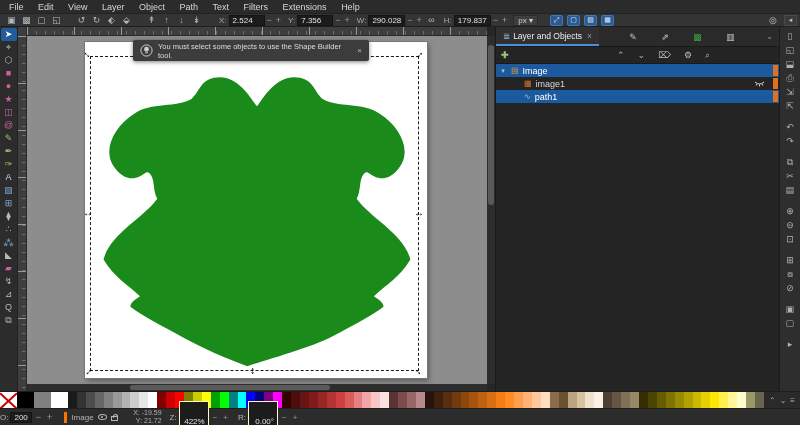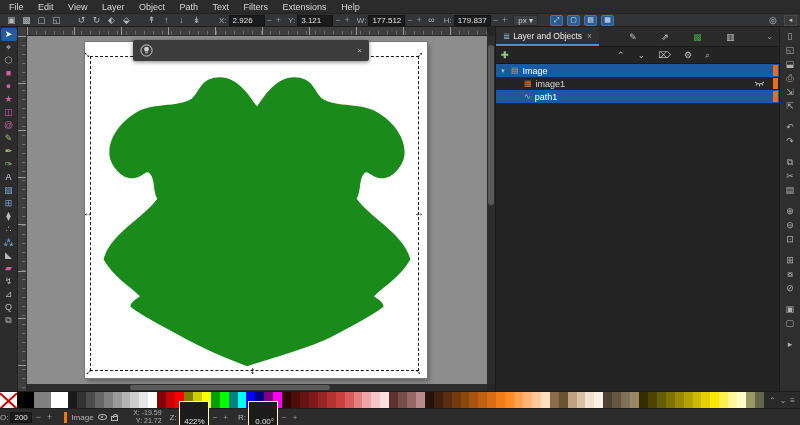--- a/index.html
+++ b/index.html
@@ -180,29 +180,29 @@
     <span class="tb-group">
   <span class="tb-icon">↟</span>
 
   <span class="tb-icon">↑</span>
 
   <span class="tb-icon">↓</span>
 
   <span class="tb-icon">↡</span>
 </span>
     <span class="fld-label">X:</span>
-    <span class="num-field">2.926</span>
+    <span class="num-field">2.524</span>
     <span class="spin">−</span>
     <span class="spin">+</span>
     <span class="fld-label">Y:</span>
-    <span class="num-field">3.121</span>
+    <span class="num-field">7.356</span>
     <span class="spin">−</span>
     <span class="spin">+</span>
     <span class="fld-label">W:</span>
-    <span class="num-field">177.512</span>
+    <span class="num-field">290.028</span>
     <span class="spin">−</span>
     <span class="spin">+</span>
     <span class="tb-icon">∞</span>
     <span class="fld-label">H:</span>
     <span class="num-field">179.837</span>
     <span class="spin">−</span>
     <span class="spin">+</span>
     <span class="unit-btn"><span>px</span> <span>▾</span></span>
     <span class="tb-group" style="margin-left:10px;">
   <span class="toggle-btn">⤢</span>
@@ -301,20 +301,21 @@
     <span class="handle vert" style="left:227px;top:335px;">↔</span>
     <span class="handle diag-nw" style="left:392px;top:335px;">↔</span>
     <div class="notification">
       <span class="notif-icon">
         <svg width="13" height="13" viewBox="0 0 13 13">
           <circle cx="6.5" cy="6.5" r="5.6" fill="none" stroke="#cfcfcf" stroke-width="1"></circle>
           <path d="M6.5,2.8 a2.4,2.4 0 0 1 2.4,2.4 c0,1.2-.9,1.6-.9,2.4 h-3 c0-.8-.9-1.2-.9-2.4 a2.4,2.4 0 0 1 2.4-2.4 z" fill="#cfcfcf"></path>
           <rect x="5.2" y="8.3" width="2.6" height="1" fill="#cfcfcf"></rect>
         </svg>
       </span>
+      <span>You must select some objects to use the Shape Builder tool.</span>
       <span class="notif-close">×</span>
     </div>
   </div>
 
   <div class="vscroll">
       <div class="thumb"></div>
     </div>
   <div class="hscroll">
       <div class="thumb"></div>
     </div>

